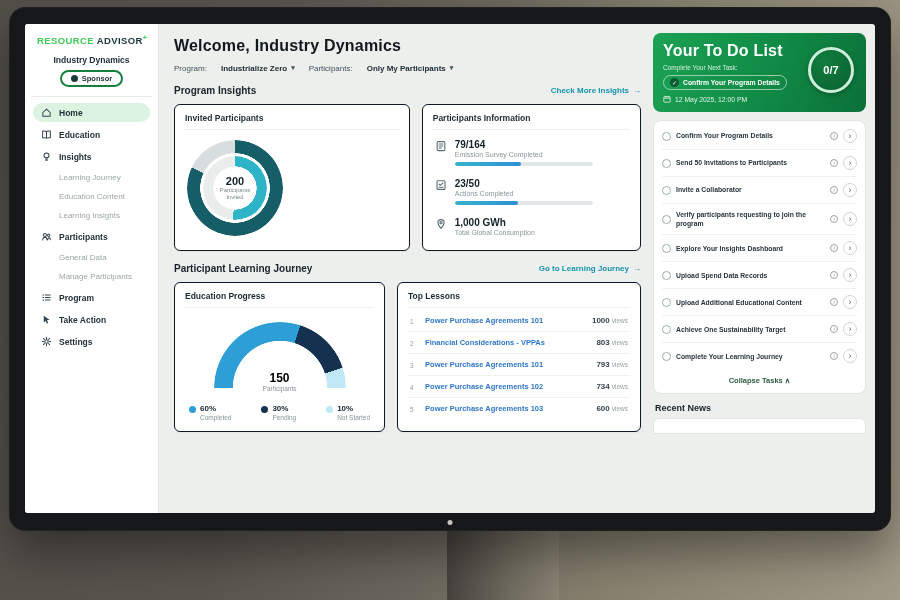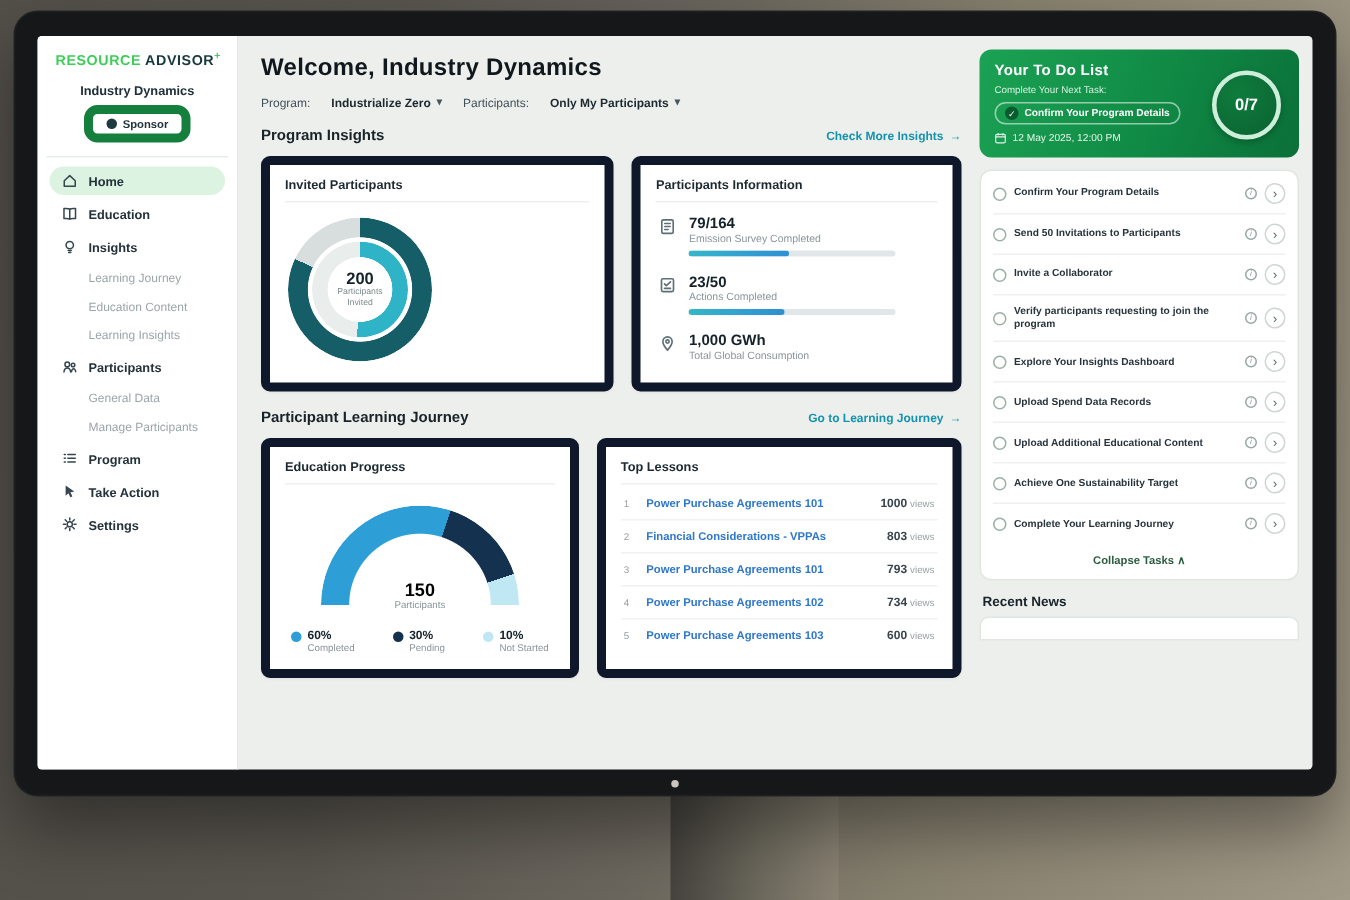--- a/index.html
+++ b/index.html
@@ -26,21 +26,21 @@
     display:flex; overflow:hidden; color:#1c262c;
   }
   
   .sidebar { width:134px; background:#ffffff; border-right:1px solid #e3e7e4; padding:10px 8px 8px; flex:none; }
   .logo { font-size:9.5px; font-weight:bold; letter-spacing:.4px; padding:0 4px; white-space:nowrap; }
   .logo .res { color:#3dcd58; }
   .logo .adv { color:#17383d; }
   .logo .plus { color:#3dcd58; font-size:7px; vertical-align:super; }
   .org { text-align:center; font-size:8.5px; font-weight:bold; color:#20303a; margin-top:9px; }
   .sponsor { display:flex; justify-content:center; margin-top:5px; }
-  .sponsor-pill { display:inline-flex; align-items:center; gap:4px; border:6px solid #15803d;
+  .sponsor-pill { display:inline-flex; align-items:center; gap:4px; border:2px solid #15803d;
     border-radius:9px; padding:2px 9px; font-size:7.5px; font-weight:bold; color:#24343c; }
   .sponsor-dot { width:7px; height:7px; border-radius:50%; background:#1d3a3f; }
   .side-div { border-top:1px solid #e8ece9; margin:9px -2px 6px; }
   .nav { list-style:none; }
   .nav li { display:flex; align-items:center; gap:7px; padding:4px 8px; margin:3px 0;
     font-size:8.5px; font-weight:bold; color:#24323a; border-radius:11px; cursor:pointer; }
   .nav li.active { background:#ddf3e2; }
   .nav li.sub { padding-left:26px; font-weight:normal; color:#9ba6a8; font-size:8px; margin:2px 0; }
   .nav .nico { width:11px; height:11px; flex:none; display:block; }
   .nav .nico path, .nav .nico circle { stroke:#35464d; stroke-width:1.1; fill:none; stroke-linecap:round; stroke-linejoin:round; }
@@ -50,21 +50,21 @@
   .page-title { font-size:16px; font-weight:bold; color:#11181d; letter-spacing:.2px; }
   .filters { display:flex; align-items:center; gap:14px; margin-top:9px; }
   .f-label { font-size:8px; color:#41505a; }
   .f-btn { display:inline-flex; align-items:flex-start; gap:4px; background:none; border:none;
     font-family:inherit; font-size:8px; font-weight:bold; color:#1c2930; cursor:pointer; }
   .f-btn .car { font-size:7px; color:#44565e; }
   .section-head { display:flex; align-items:center; justify-content:space-between; margin-top:12px;gap:31px; }
   .section-title { font-size:10px; font-weight:bold; color:#18232a; }
   .section-link { font-size:8px; font-weight:bold; color:#1593ae; text-decoration:none; display:inline-flex; gap:4px; align-items:center; cursor:pointer; }
   .cards-row { display:flex; gap:12px; margin-top:8px; }
-  .card { background:#fff; border:6px solid #0f172a; border-radius:6px; padding:8px 10px; box-shadow:0 1px 2px rgba(20,40,40,.04); }
+  .card { background:#fff; border:1px solid #0f172a; border-radius:6px; padding:8px 10px; box-shadow:0 1px 2px rgba(20,40,40,.04); }
   .card-title { font-size:8.5px; font-weight:bold; color:#1d2a31; padding-bottom:6px; border-bottom:1px solid #edf0ee; }
   .card-invited { flex:52; }
   .card-info { flex:48; }
   .card-edu { flex:46; }
   .card-lessons { flex:54; }
   
   .donut-layout { display:flex; align-items:center; gap:16px; padding:10px 2px 6px; }
   .donut { position:relative; width:96px; height:96px; flex:none; }
   .ring { position:absolute; border-radius:50%; }
   .ring.outer { inset:0;
@@ -104,21 +104,21 @@
   .lesson { display:flex; align-items:flex-end; gap:7px; padding:6px 2px; border-bottom:1px solid #f0f2f0; cursor:pointer; }
   .lesson:last-child { border-bottom:none; }
   .lesson .rank { font-size:6.5px; color:#939da0; width:8px; flex:none; }
   .lesson .ltitle { flex:1; font-size:7.5px; font-weight:bold; color:#2e77c9; }
   .lesson .views { font-size:8px; font-weight:bold; color:#37444b; }
   .lesson .vunit { font-size:6.5px; font-weight:normal; color:#98a2a5; margin-left:2px; }
   
   .todo { width:222px; flex:none; padding:9px 9px 0 0; display:flex; flex-direction:column; }
   .todo-green { position:relative; border-radius:8px; padding:9px 10px; color:#fff;
     background:linear-gradient(110deg,#1ba254,#108a45 55%,#0b7039); }
-  .tg-title { font-size:10px; font-weight:bold; letter-spacing:.2px; }
+  .tg-title { font-size:16px; font-weight:bold; letter-spacing:.2px; }
   .tg-sub { font-size:6.5px; color:#d6eedd; margin-top:4px; }
   .tg-pill { display:inline-flex; align-items:center; gap:4px; border:1px solid rgba(255,255,255,.55);
     border-radius:9px; padding:2px 6px; margin-top:4px; max-width:142px; }
   .tg-check { width:9px; height:9px; border-radius:50%; background:#0a5c2e; color:#fff; font-size:6px;
     display:flex; align-items:center; justify-content:center; flex:none; }
   .tg-pill-text { font-size:6.8px; font-weight:bold; }
   .tg-date { display:flex; align-items:center; gap:4px; margin-top:5px; font-size:6.8px; color:#e3f4e8; }
   .cal { width:8px; height:8px; }
   .cal rect, .cal path { stroke:#e3f4e8; stroke-width:1; fill:none; }
   .tg-badge { position:absolute; right:12px; top:14px; width:46px; height:46px; border-radius:50%;

